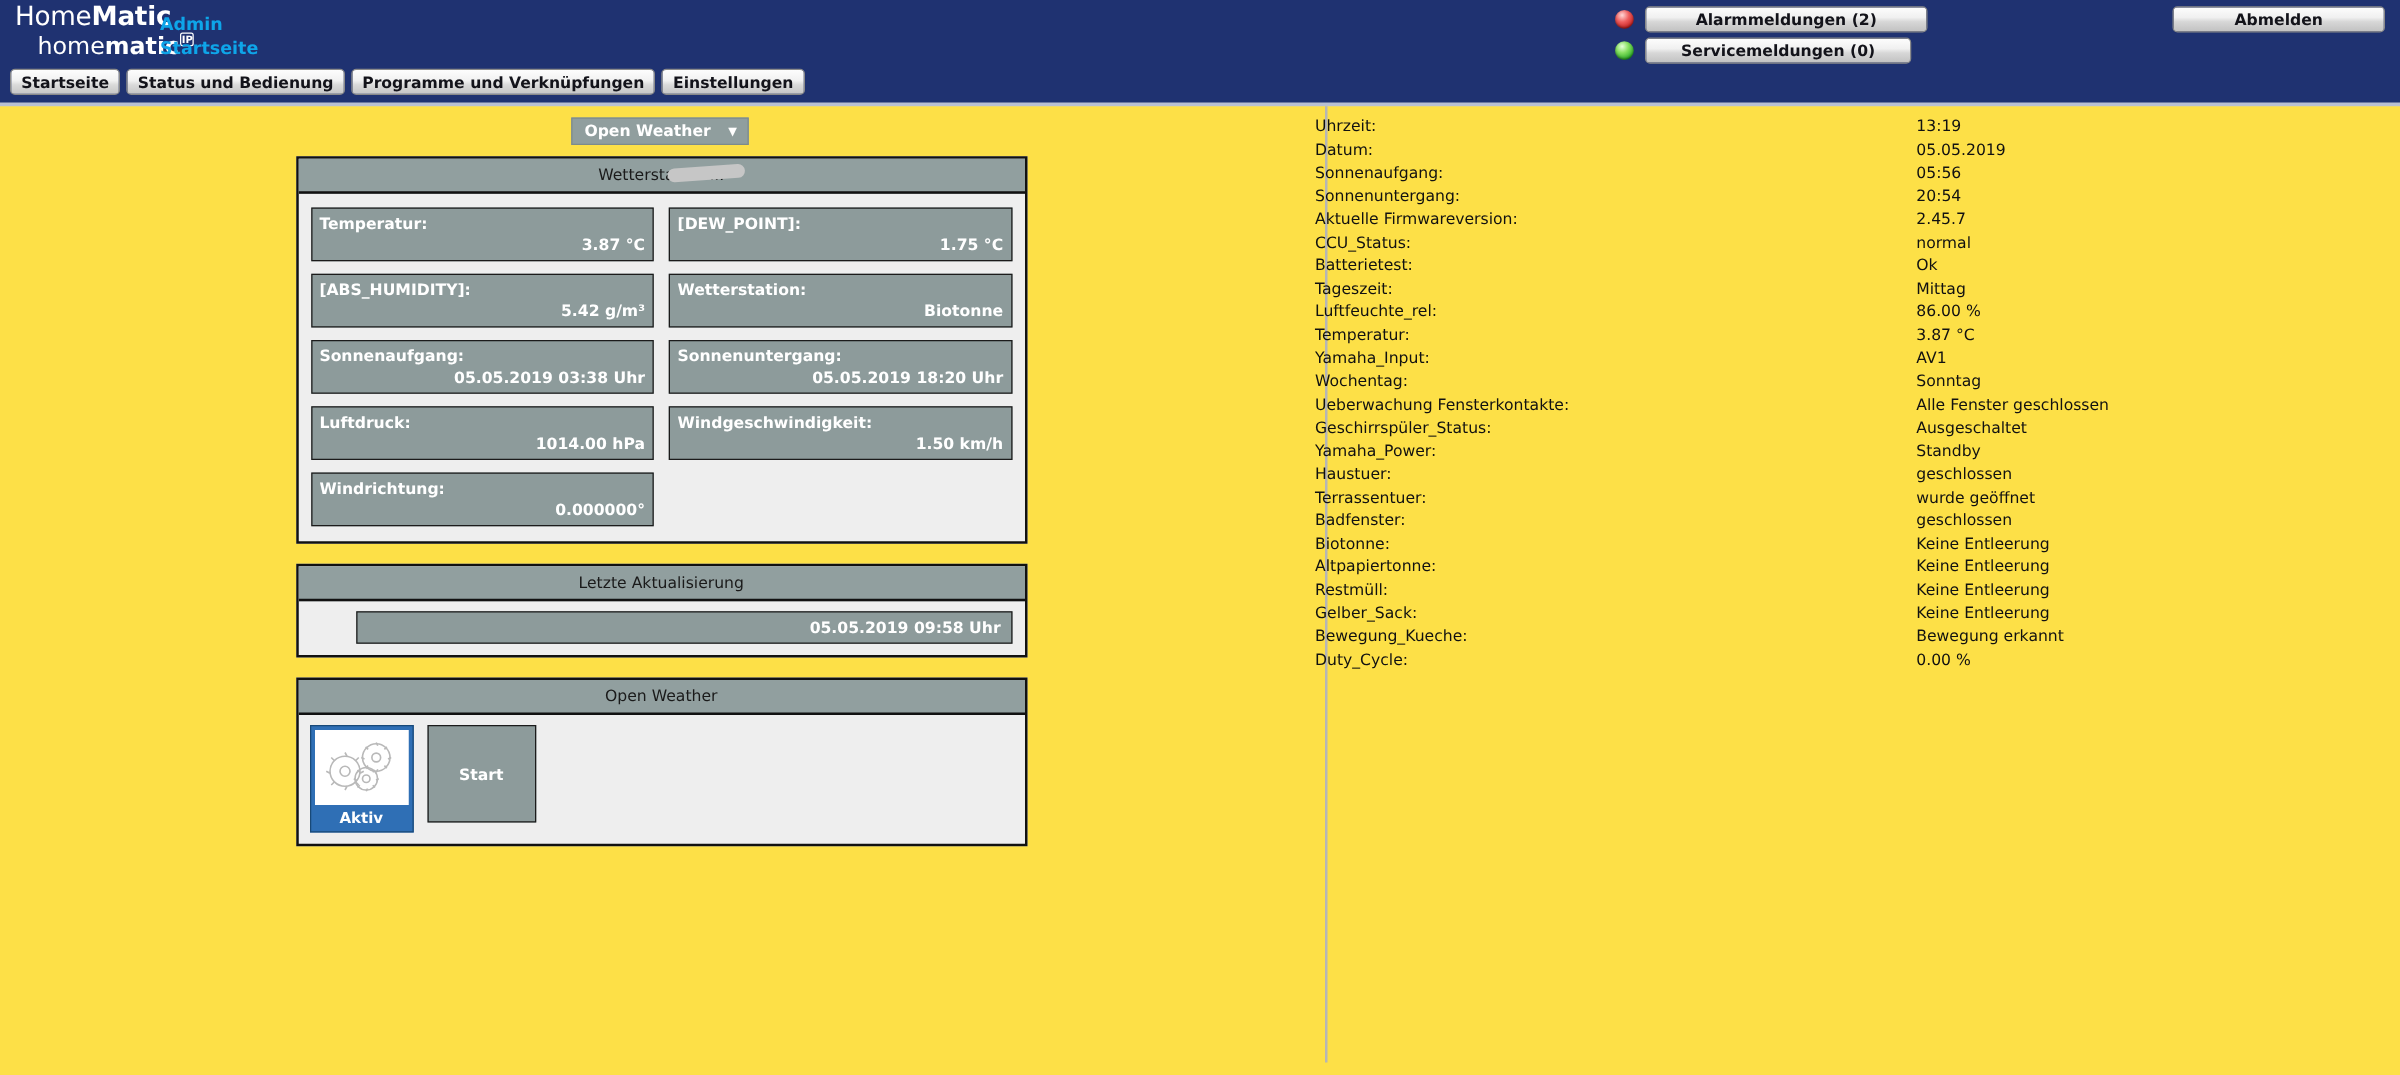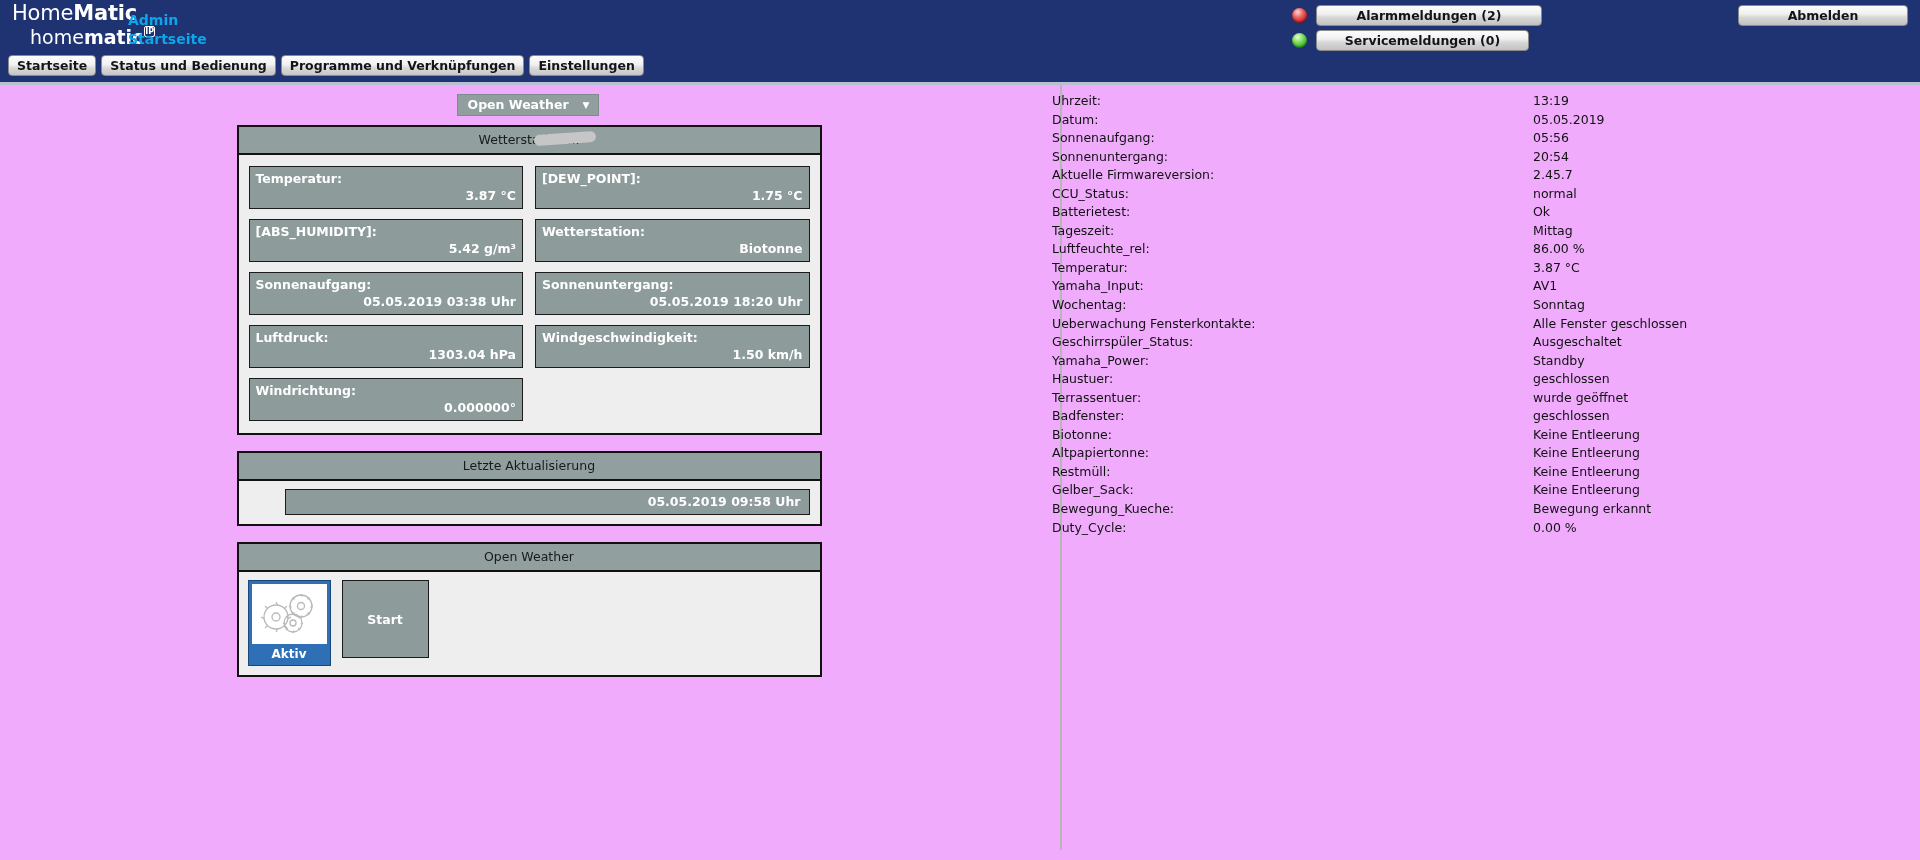--- a/index.html
+++ b/index.html
@@ -159,21 +159,21 @@
     line-height: 19px;
     box-sizing: border-box;
     cursor: pointer;
     white-space: nowrap;
   }
 
   
   .content {
     position: relative;
     height: 775px;
-    background: #f0abfc;
+    background: #fde047;
   }
   .divider {
     position: absolute;
     left: 1060px;
     top: 0;
     width: 2px;
     height: 765px;
     background: #b6b6b6;
   }
 
@@ -411,21 +411,21 @@
               <div class="tile-label">Sonnenaufgang:</div>
               <div class="tile-value">05.05.2019 03:38 Uhr</div>
             </div>
 
             <div class="tile">
               <div class="tile-label">Sonnenuntergang:</div>
               <div class="tile-value">05.05.2019 18:20 Uhr</div>
             </div>
             <div class="tile">
               <div class="tile-label">Luftdruck:</div>
-              <div class="tile-value">1303.04 hPa</div>
+              <div class="tile-value">1014.00 hPa</div>
             </div>
 
             <div class="tile">
               <div class="tile-label">Windgeschwindigkeit:</div>
               <div class="tile-value">1.50 km/h</div>
             </div>
             <div class="tile">
               <div class="tile-label">Windrichtung:</div>
               <div class="tile-value">0.000000°</div>
             </div>

